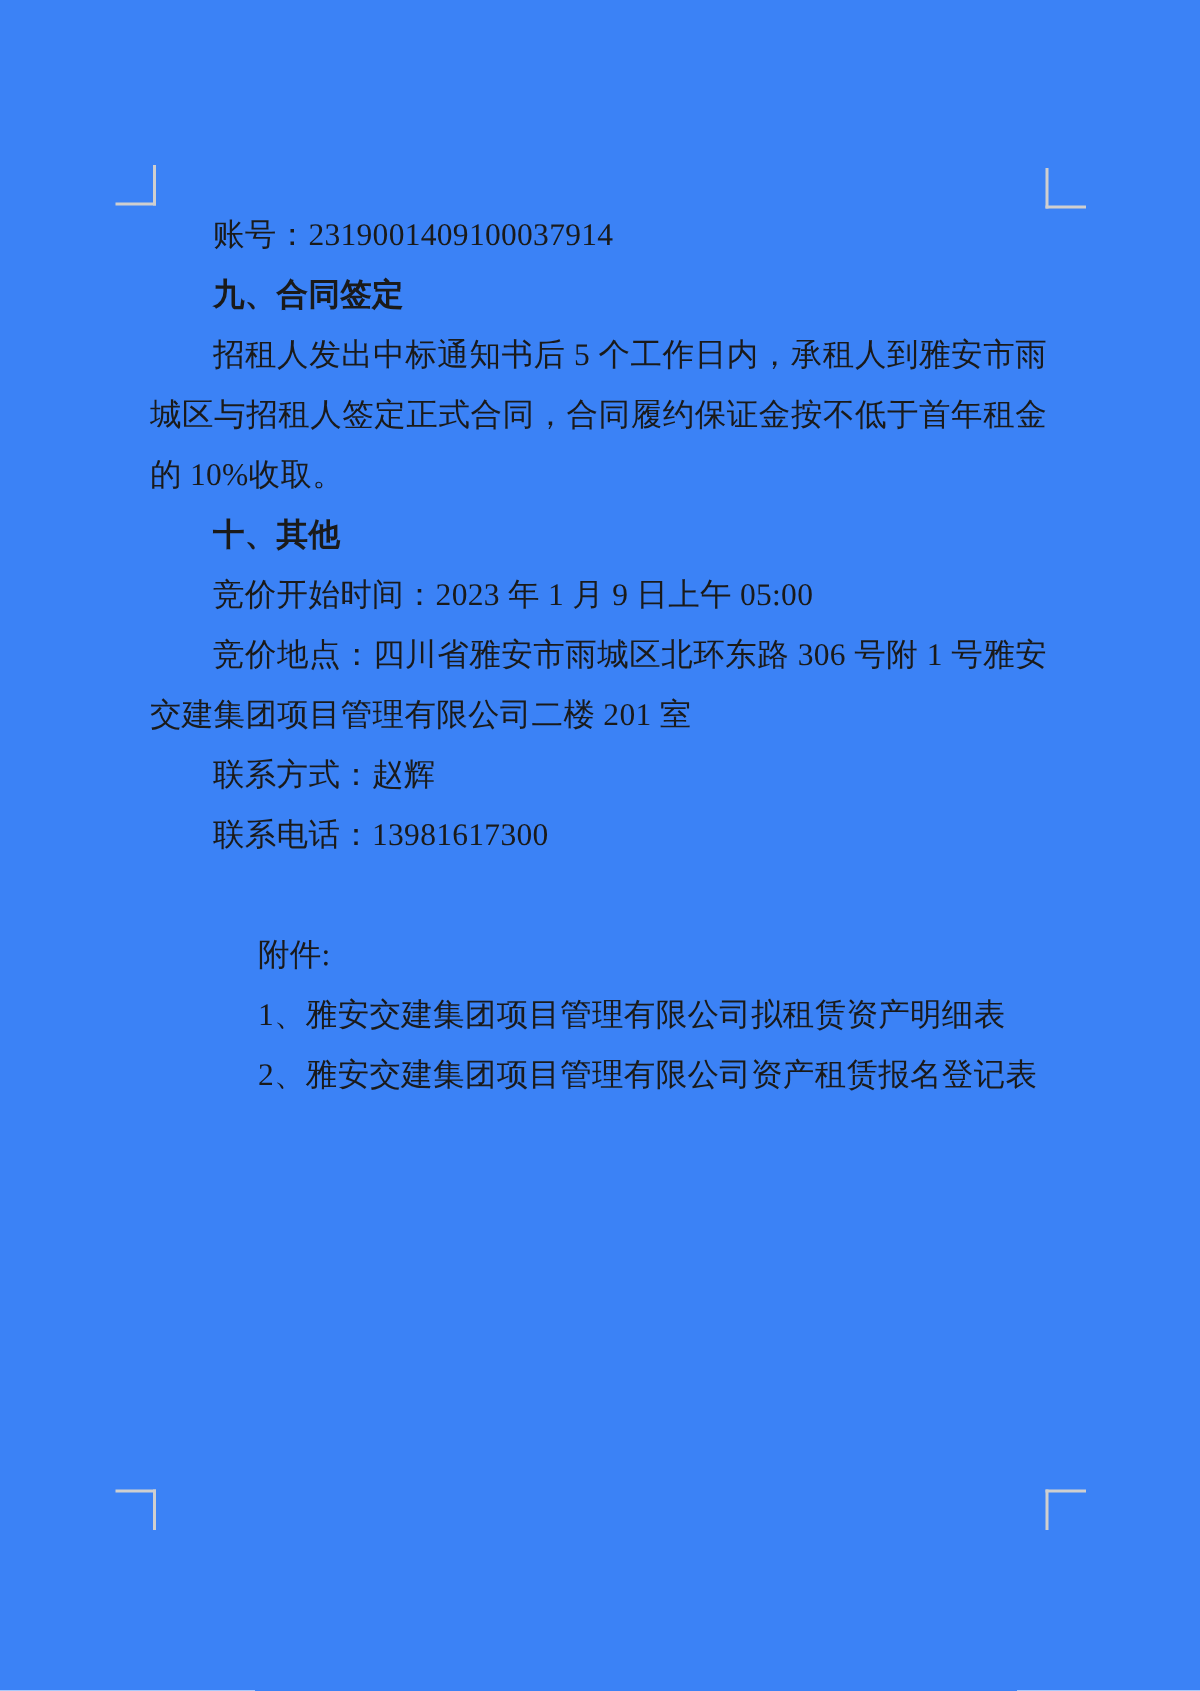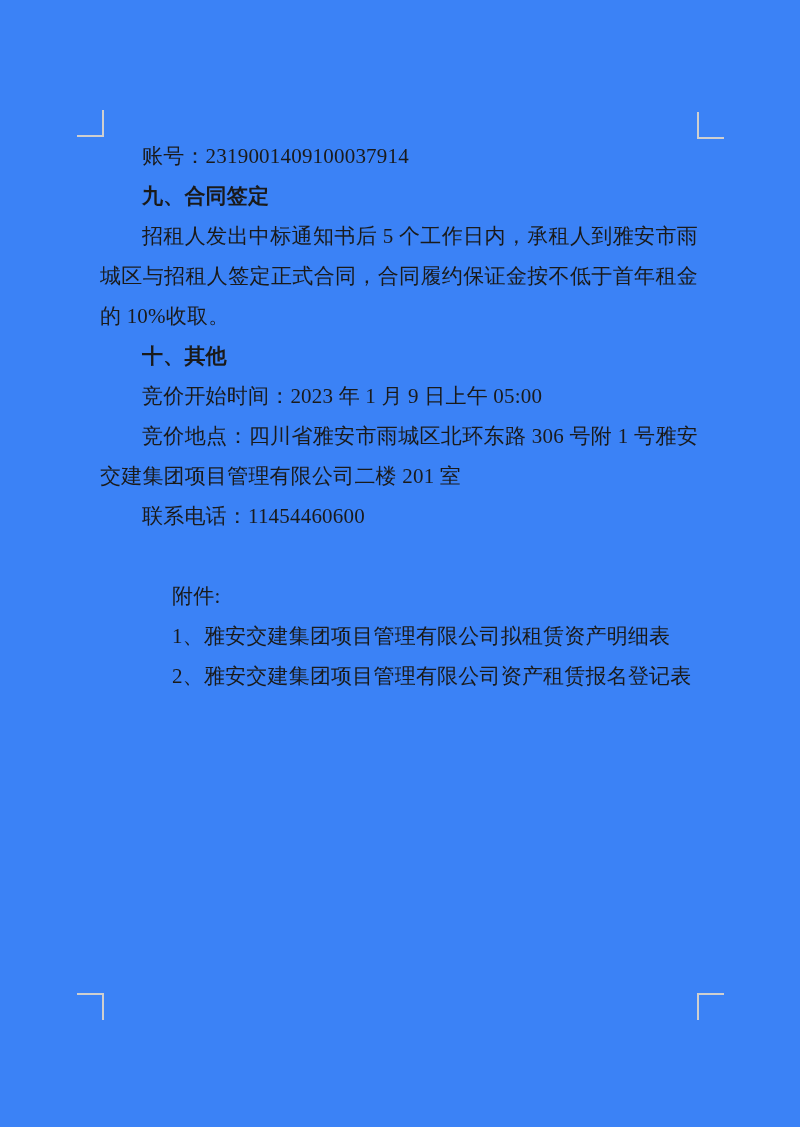--- a/index.html
+++ b/index.html
@@ -85,22 +85,23 @@
     <p>招租人发出中标通知书后 5 个工作日内，承租人到雅安市雨城区与招租人签定正式合同，合同履约保证金按不低于首年租金的 10%收取。</p>
 
     <h3>十、其他</h3>
 
     <p>竞价开始时间：2023 年 1 月 9 日上午 05:00</p>
 
 
 
     <p>竞价地点：四川省雅安市雨城区北环东路 306 号附 1 号雅安交建集团项目管理有限公司二楼 201 室</p>
 
+    <p>联系方式：赵辉</p>
 
-    <p>联系电话：11454460600</p>
+    <p>联系电话：13981617300</p>
 
     <div class="attachments">
       <span class="att-label">附件:</span>
       <div class="att-items">
         <div class="att-item">1、雅安交建集团项目管理有限公司拟租赁资产明细表</div>
         <div class="att-item">2、雅安交建集团项目管理有限公司资产租赁报名登记表</div>
       </div>
     </div>
 
   </div>

